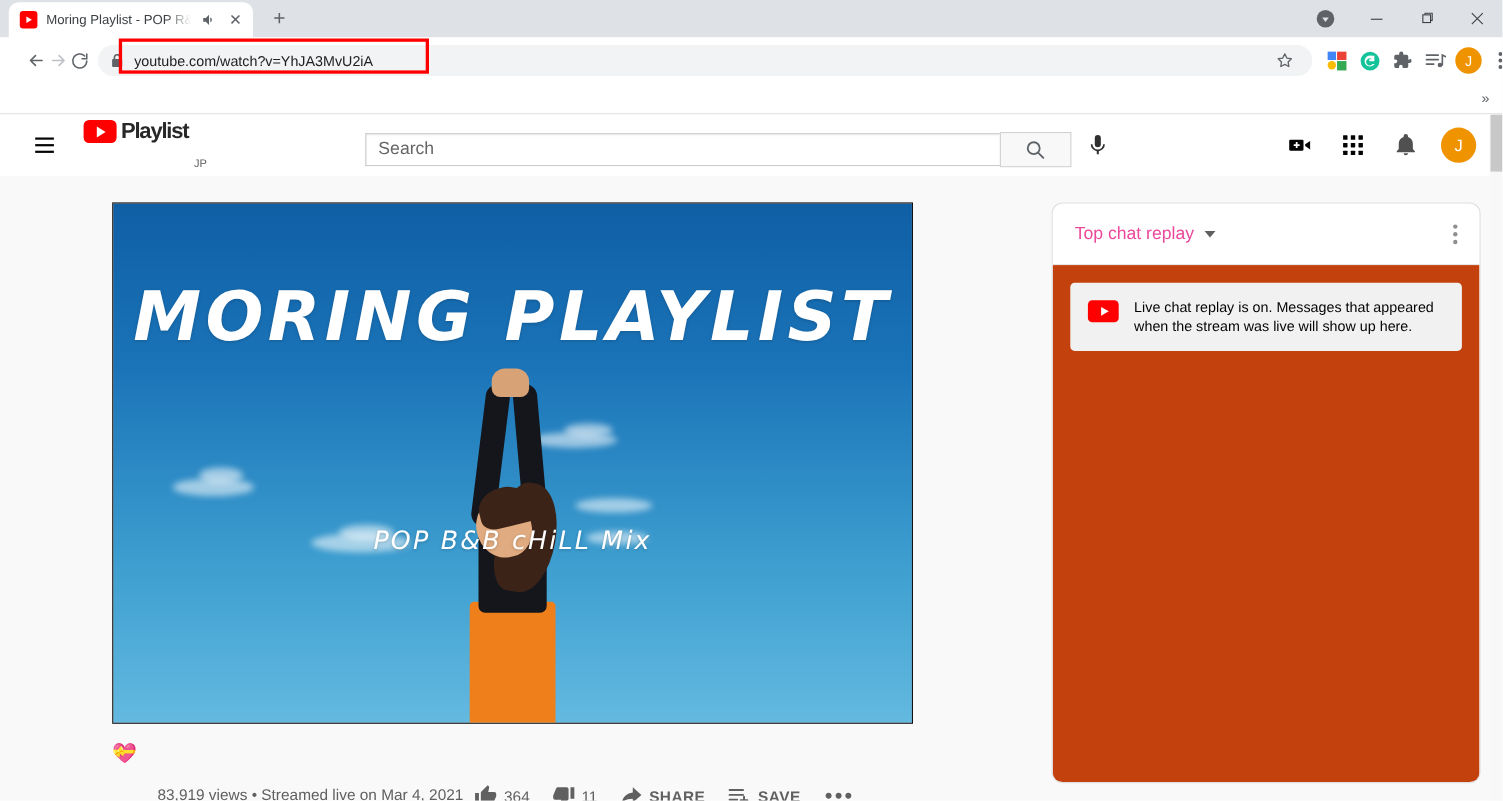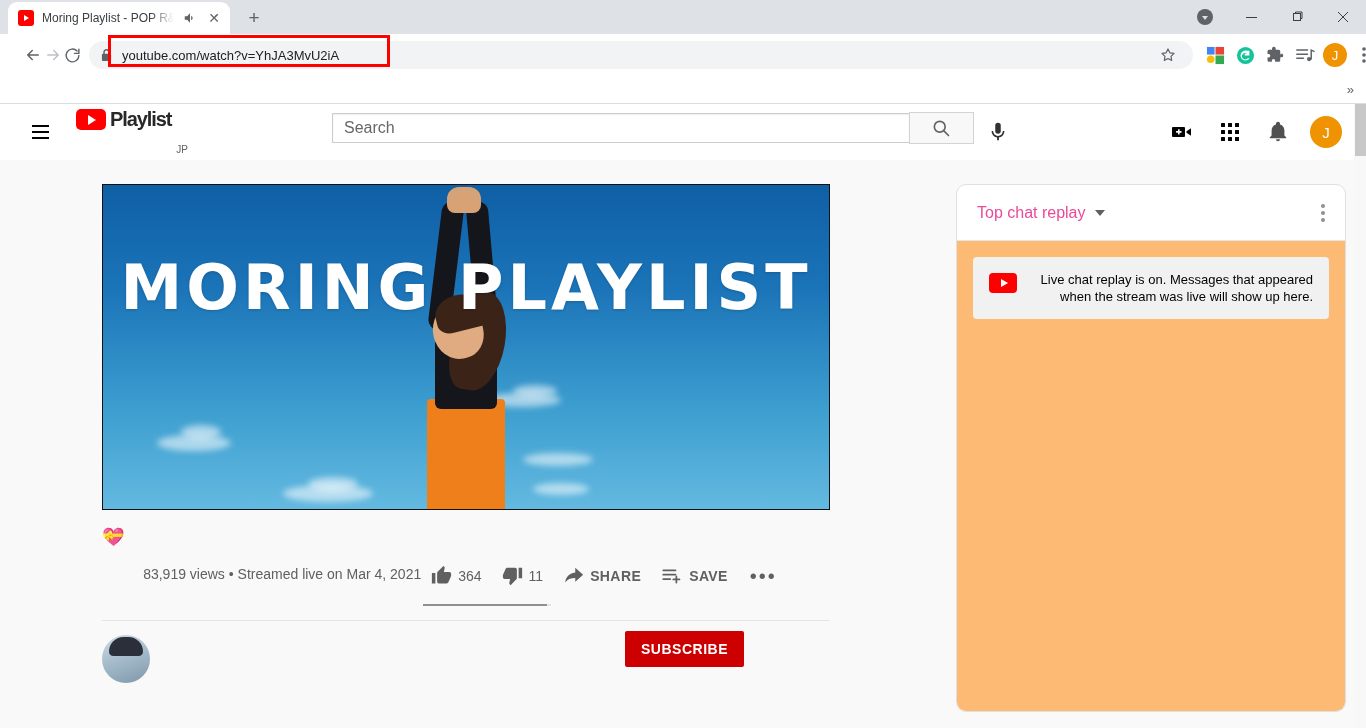--- a/index.html
+++ b/index.html
@@ -129,21 +129,21 @@
   .yt-logo-mark::after {
     content:""; width:0;height:0;
     border-left: 8px solid #fff;
     border-top: 5px solid transparent;
     border-bottom: 5px solid transparent;
     margin-left: 2px;
   }
   .yt-logo-text { font-size: 20px; font-weight: bold; color: #282828; letter-spacing: -1.1px; line-height: 21px; }
   .yt-logo-cc { font-size: 10px; color: #606060; line-height: 10px; margin-left: 1px; margin-top: 36px; }
 
-  .yt-search-area { flex: 1 1 auto; display:flex; justify-content:center; align-items:flex-start; }
+  .yt-search-area { flex: 1 1 auto; display:flex; justify-content:center; align-items:flex-end; }
   .yt-search-form { display:flex; align-items:center; }
   .yt-search-input {
     width: 577px; height: 30px;
     border: 1px solid #ccc; border-right: none;
     background: #fff; padding: 0 8px 0 11px;
     font-size: 16px; color: #666; display:flex; align-items:center;
     box-shadow: inset 0 1px 2px rgba(0,0,0,.07);
   }
   .yt-search-btn {
     width: 65px; height: 32px; border: 1px solid #d3d3d3;
@@ -158,23 +158,24 @@
   .yt-avatar {
     width: 32px; height: 32px; border-radius: 50%; background:#f09300;
     color:#fff; font-size: 15px; display:flex; align-items:center; justify-content:center;
   }
 
   
   .yt-body { display:flex; padding: 24px 0 0 0; }
   .primary { width: 830px; margin-left: 102px; }
 
   .player {
-    width: 728px; height: 326px; position: relative; overflow:hidden;
+    width: 728px; height: 474px; position: relative; overflow:hidden;
     background: linear-gradient(to bottom, #0f5fa5 0%, #1b74b8 32%, #3e9fd0 70%, #63b9e0 100%);
     border: 1px solid #111;
+    font-style: italic;
   }
   .cloud { position:absolute; background: rgba(255,255,255,.55); border-radius: 50%; filter: blur(3px); }
   .person { position:absolute; left: 50%; transform: translateX(-50%); bottom: 0; width: 150px; height: 300px; }
   .p-skirt { position:absolute; bottom:0; left: 36px; width: 78px; height: 110px; background:#ef7f1a; border-radius: 4px 4px 0 0; }
   .p-torso { position:absolute; bottom: 100px; left: 44px; width: 62px; height: 110px; background:#14161c; border-radius: 14px 14px 6px 6px; }
   .p-armL { position:absolute; bottom: 178px; left: 44px; width: 22px; height: 130px; background:#14161c; border-radius: 11px; transform: rotate(7deg); }
   .p-armR { position:absolute; bottom: 178px; left: 80px; width: 22px; height: 130px; background:#14161c; border-radius: 11px; transform: rotate(-5deg); }
   .p-hand { position:absolute; bottom: 296px; left: 56px; width: 34px; height: 26px; background:#d8a277; border-radius: 12px 12px 8px 8px; }
   .p-head { position:absolute; bottom: 150px; left: 42px; width: 50px; height: 56px; background:#e0ab80; border-radius: 50% 46% 44% 50%; transform: rotate(-12deg); }
   .p-hair { position:absolute; bottom: 118px; left: 62px; width: 52px; height: 100px; background:#3b2318; border-radius: 40% 50% 50% 30%; transform: rotate(10deg); }
@@ -240,21 +241,21 @@
     overflow: hidden;
   }
   .chat-header {
     height: 56px; display:flex; align-items:center; justify-content:space-between;
     padding: 0 16px 0 20px; border-bottom: 1px solid #e5e5e5;
   }
   .chat-title { font-size: 16px; color:#ec4899; display:flex; align-items:center; gap: 9px; }
   .caret-down { width:0;height:0;border-left:5px solid transparent;border-right:5px solid transparent;border-top:6px solid #606060; }
   .chat-kebab { display:flex; flex-direction:column; gap:3px; padding: 6px 4px; }
   .chat-kebab i { display:block; width:4px; height:4px; border-radius:50%; background:#909090; }
-  .chat-body { padding: 16px; background: #fdba74; min-height: 470px; text-align: right; }
+  .chat-body { padding: 16px; background: #c2410c; min-height: 470px; }
   .chat-notice {
     background:#f1f1f1; border-radius: 4px; padding: 14px 16px;
     display:flex; gap: 14px; align-items: flex-start;
   }
   .notice-logo {
     flex: 0 0 28px; width: 28px; height: 20px; background:#ff0000; border-radius: 4px;
     display:flex; align-items:center; justify-content:center; margin-top: 2px;
   }
   .notice-logo::after {
     content:""; width:0;height:0;
@@ -471,20 +472,21 @@
             <div class="p-armL"></div>
             <div class="p-armR"></div>
             <div class="p-torso"></div>
             <div class="p-hand"></div>
             <div class="p-hair"></div>
             <div class="p-head"></div>
             <div class="p-hair2"></div>
           </div>
 
           <div class="thumb-title">MORING PLAYLIST</div>
+          <div class="thumb-sub">POP B&amp;B cHiLL Mix</div>
         </div>
 
         <div class="video-title">
           <span>💝</span>
         </div>
 
         <div class="meta-row">
           <div class="views">
             <span>83,919 views</span>
             <span>•</span>

